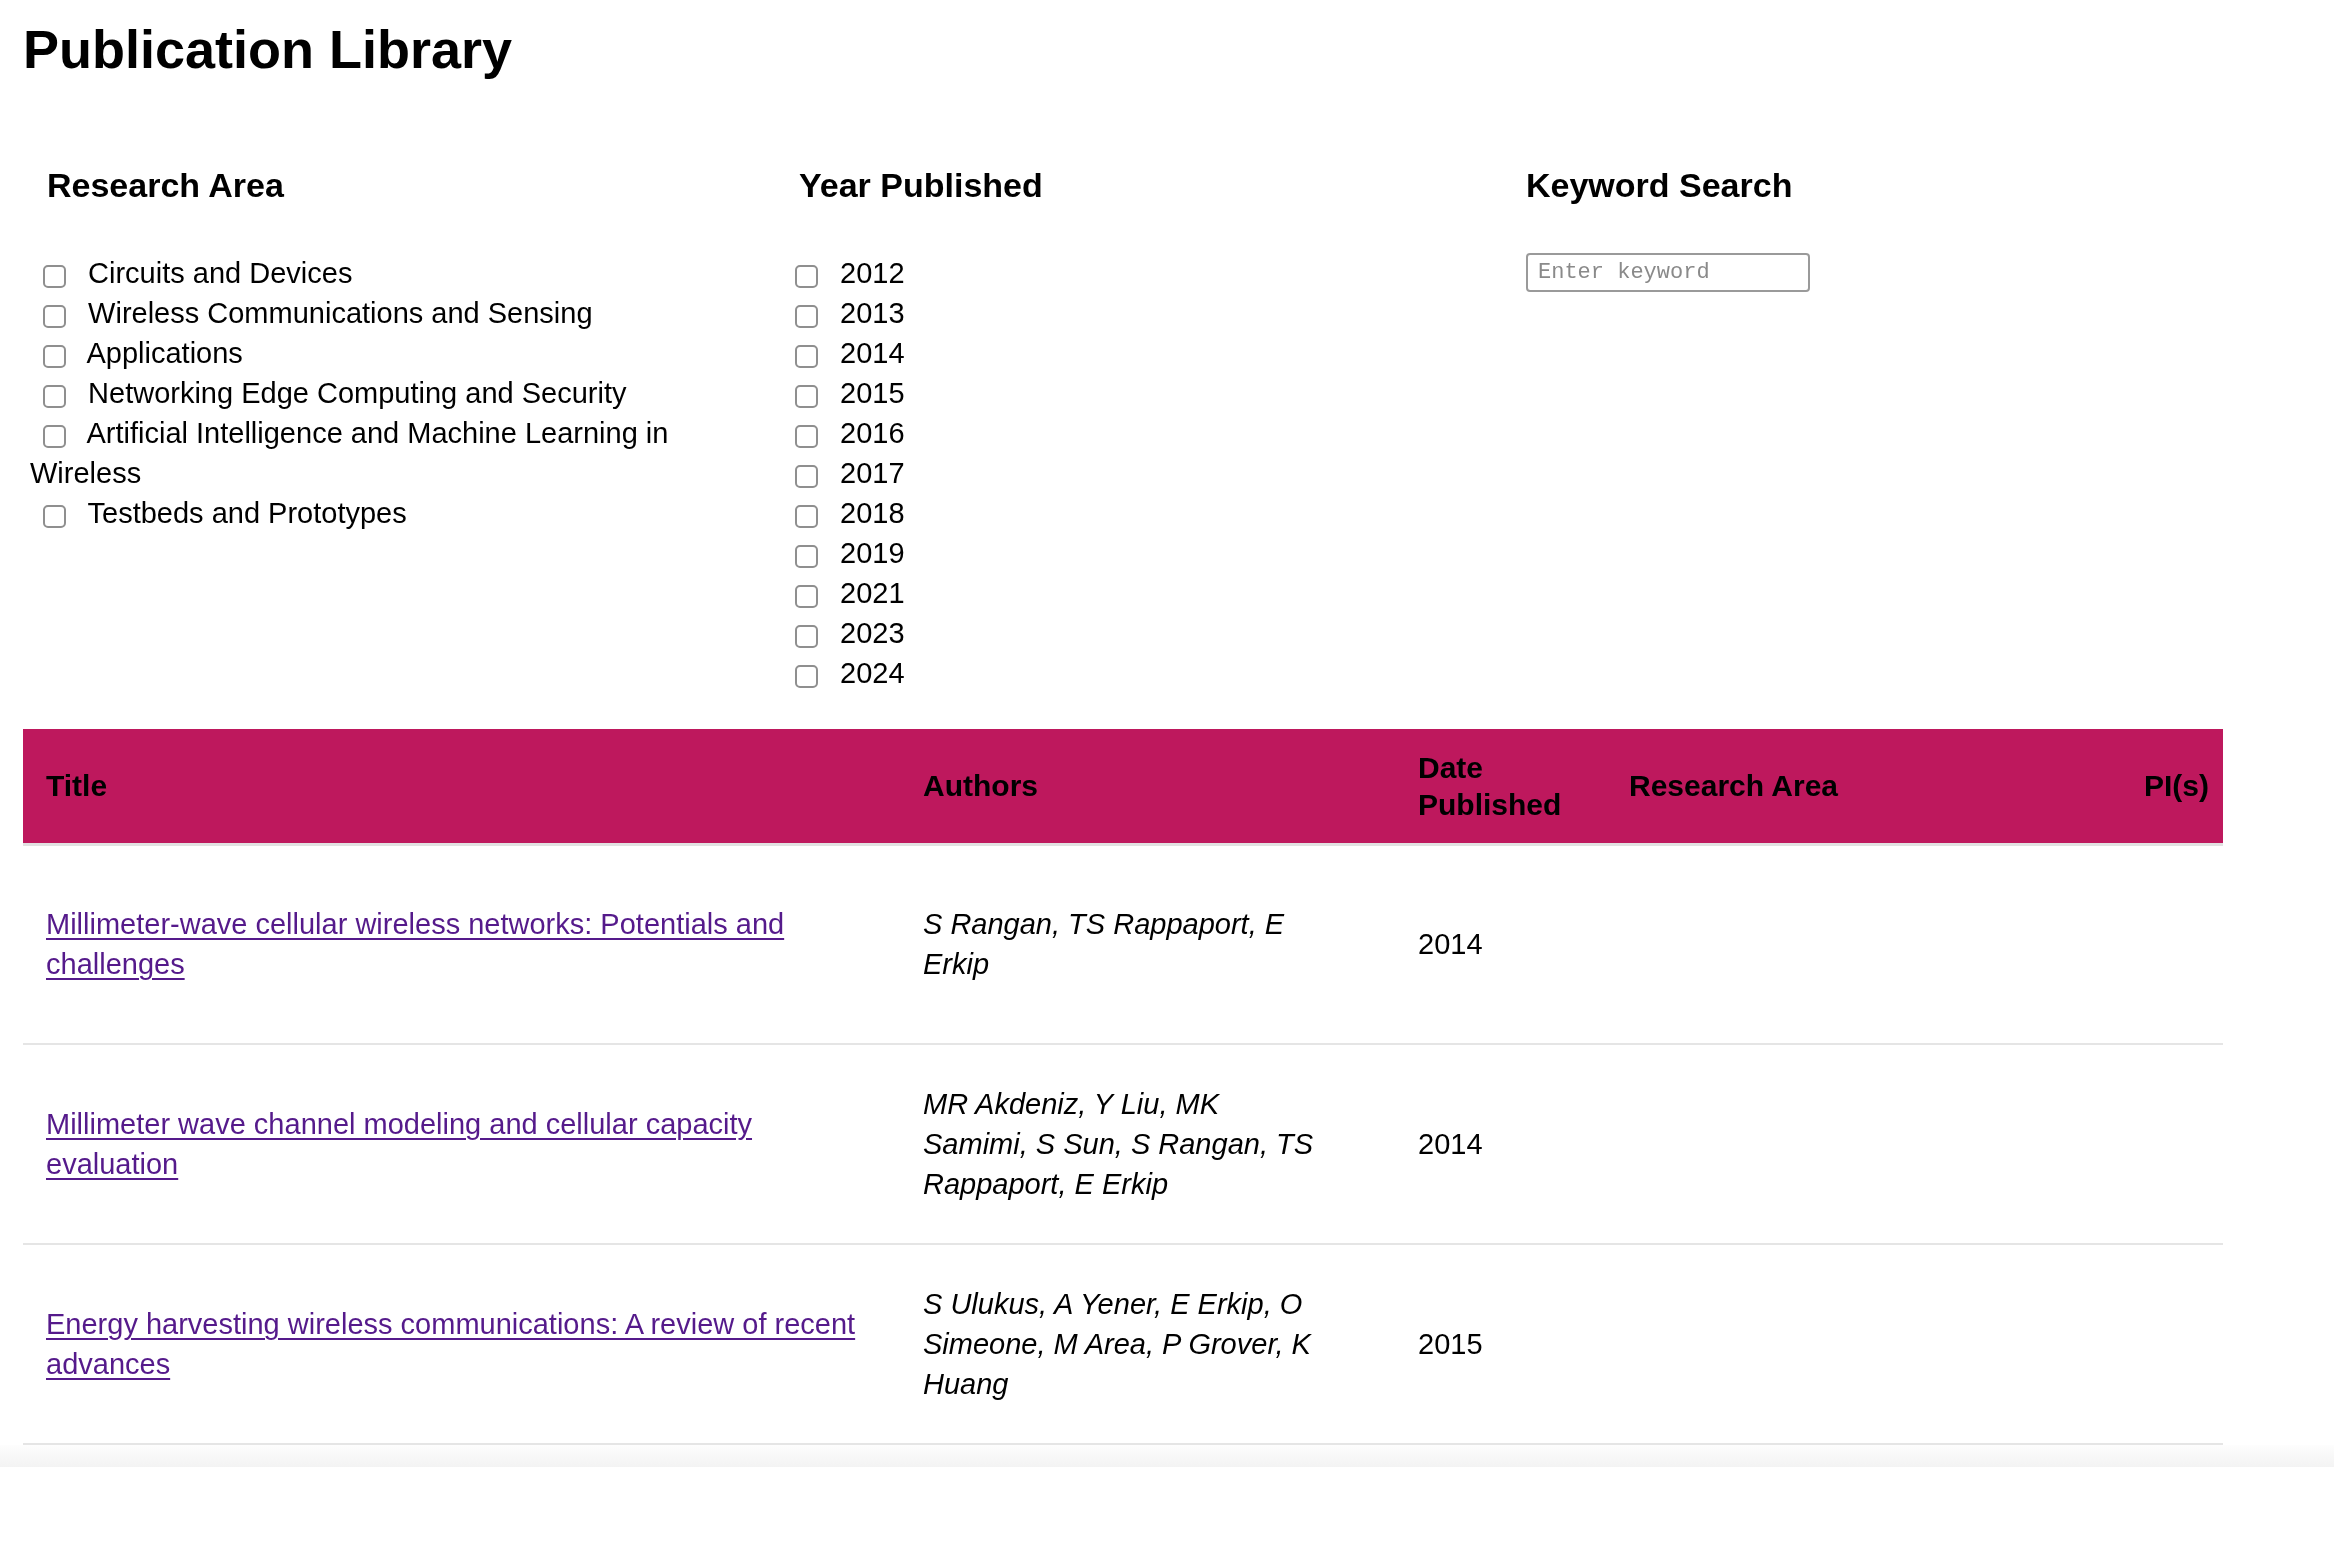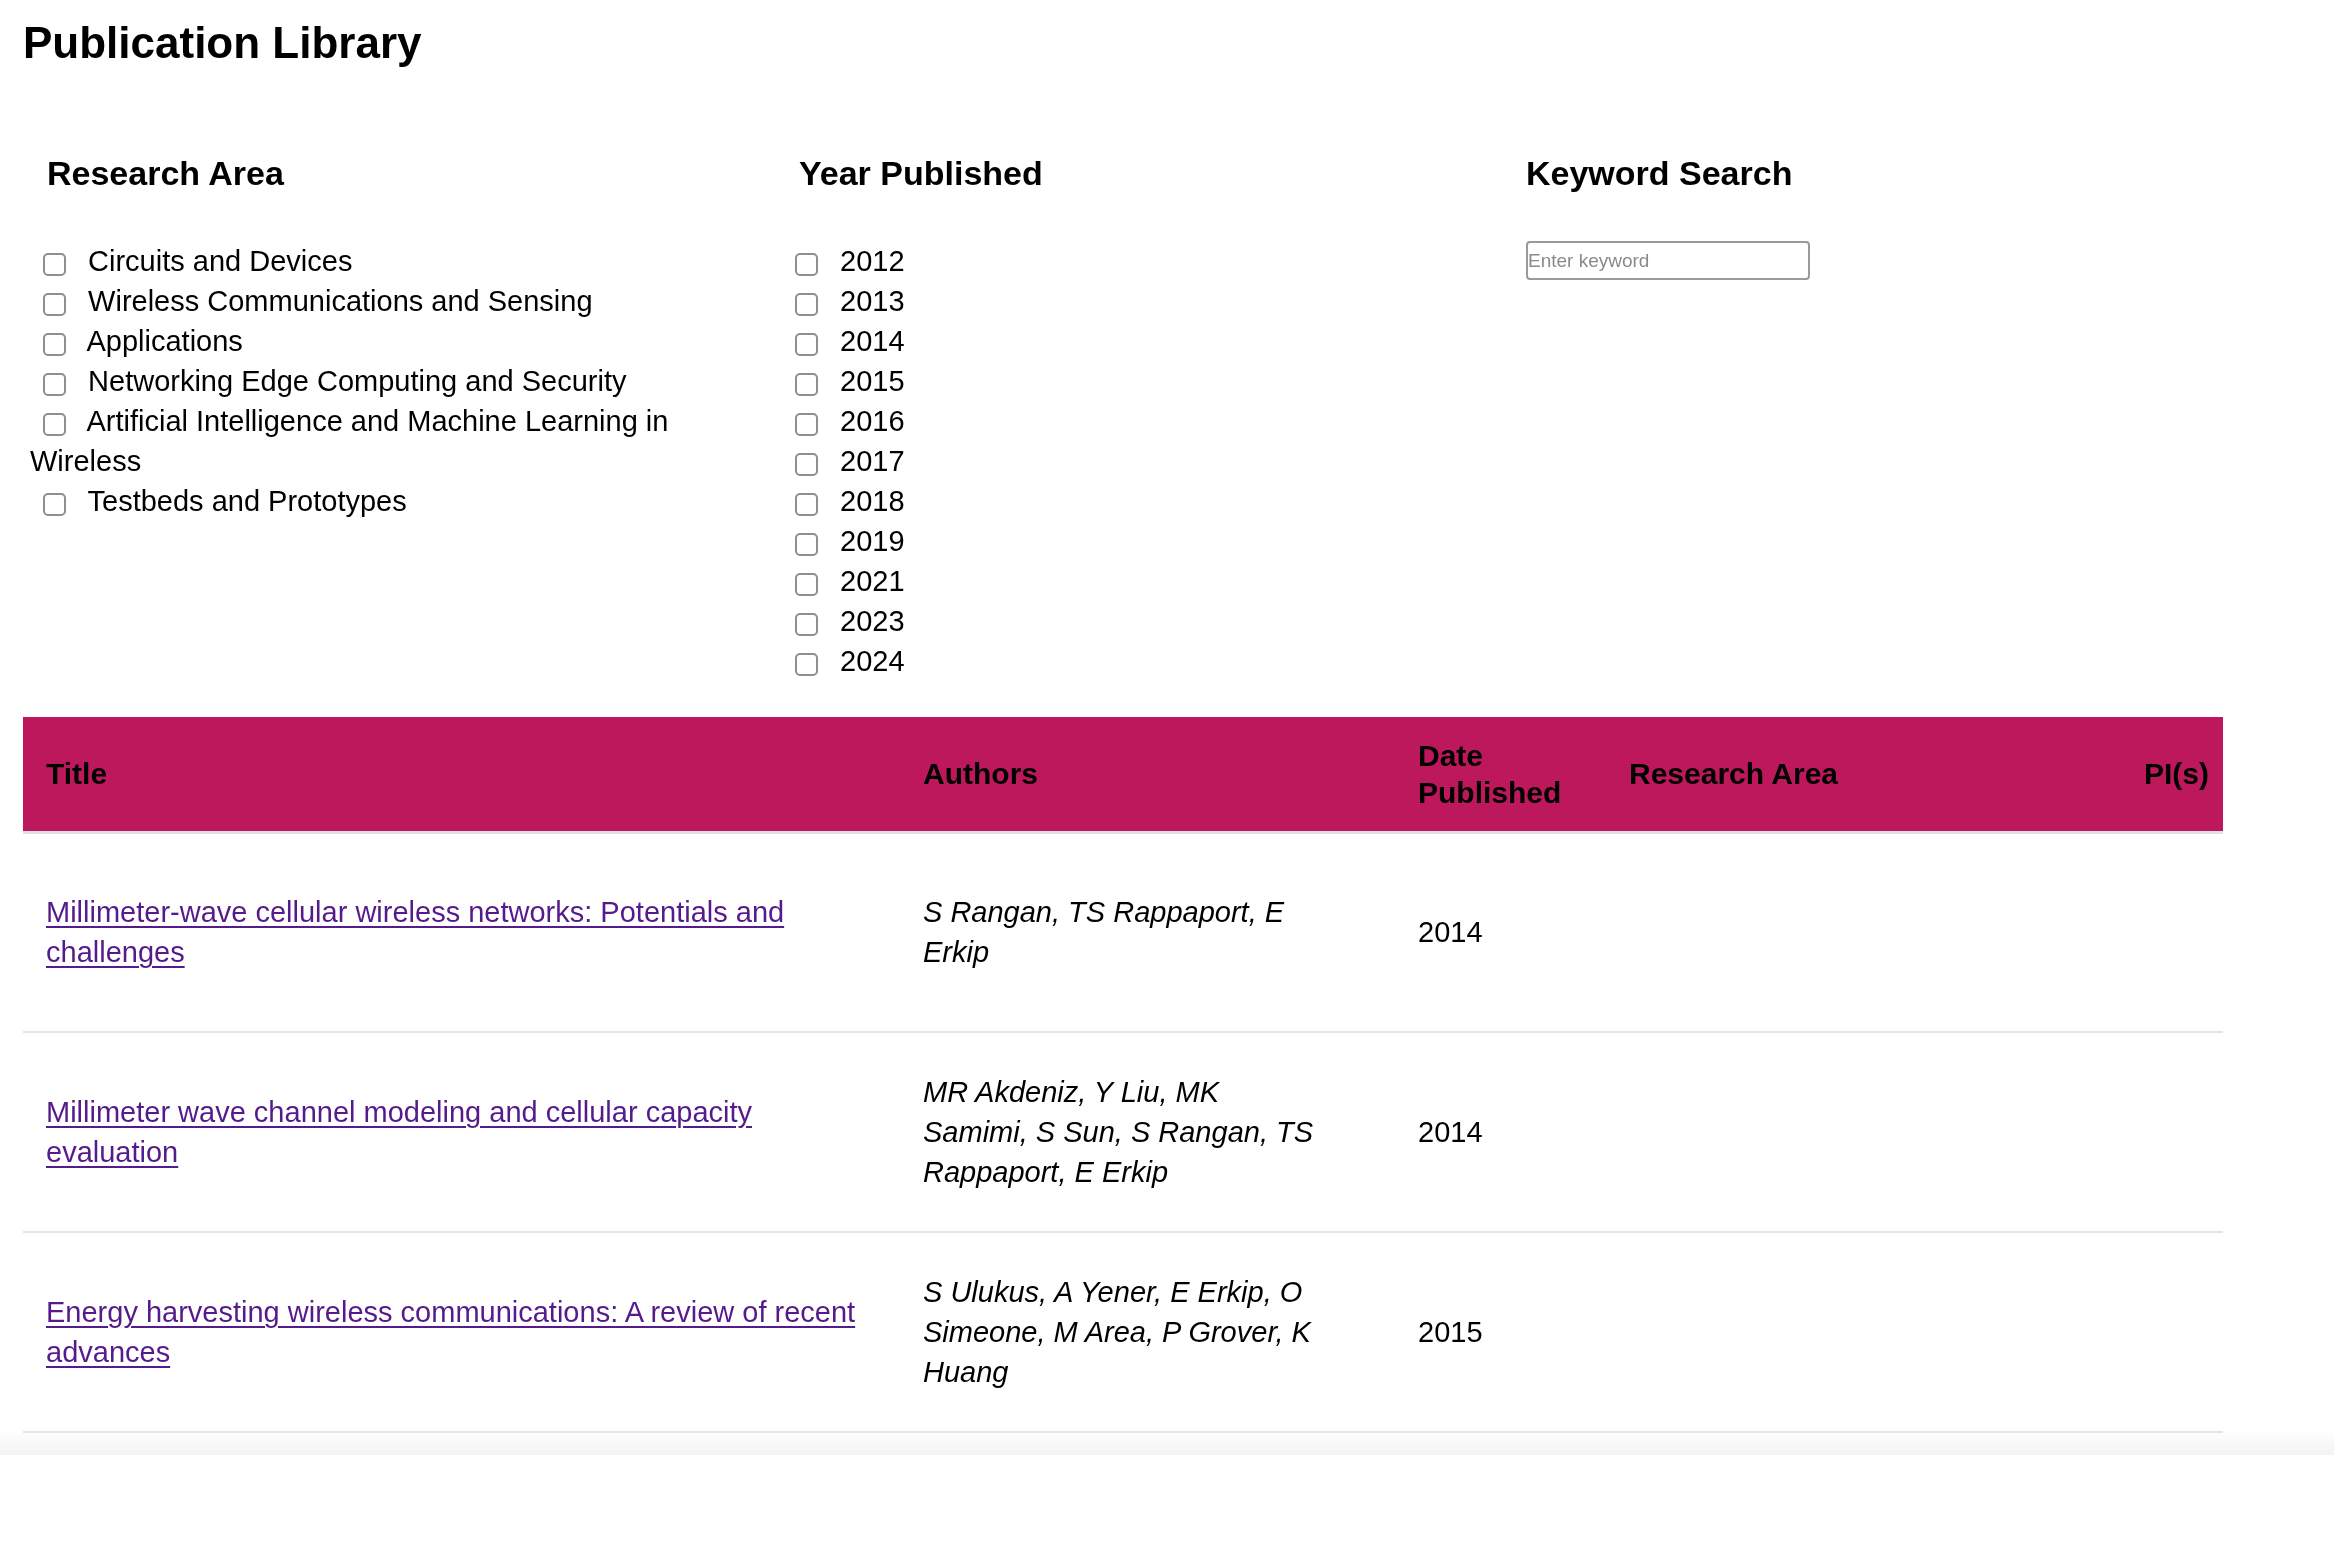--- a/index.html
+++ b/index.html
@@ -6,21 +6,21 @@
   html, body {
     margin: 0; padding: 0;
     width: 2334px; height: 1556px;
     background: #ffffff;
     font-family: "Liberation Sans", sans-serif;
     color: #000000;
     overflow: hidden;
   }
   h1.page-title {
     margin: 18px 0 0 23px;
-    font-size: 44px;
+    font-size: 54px;
     font-weight: bold;
     letter-spacing: 0;
   }
   .filters {
     display: grid;
     grid-template-columns: 752px 736px auto;
     margin: 86px 0 0 30px;
   }
   .filter-heading {
     font-size: 34px;
@@ -42,23 +42,23 @@
     vertical-align: middle;
     cursor: pointer;
   }
   .keyword-input {
     display: block;
     margin-left: 8px;
     width: 284px;
     height: 39px;
     border: 2px solid #9a9a9a;
     border-radius: 4px;
-    padding: 0 0;
-    font-family: Liberation Sans, sans-serif;
-    font-size: 19px;
+    padding: 0 10px;
+    font-family: Liberation Mono, monospace;
+    font-size: 22px;
     color: #222;
     background: #fff;
   }
   .keyword-input::placeholder { color: #8a8a8a; }
   table.pub-table {
     margin: 36px 0 0 23px;
     width: 2200px;
     border-collapse: collapse;
     table-layout: fixed;
   }

